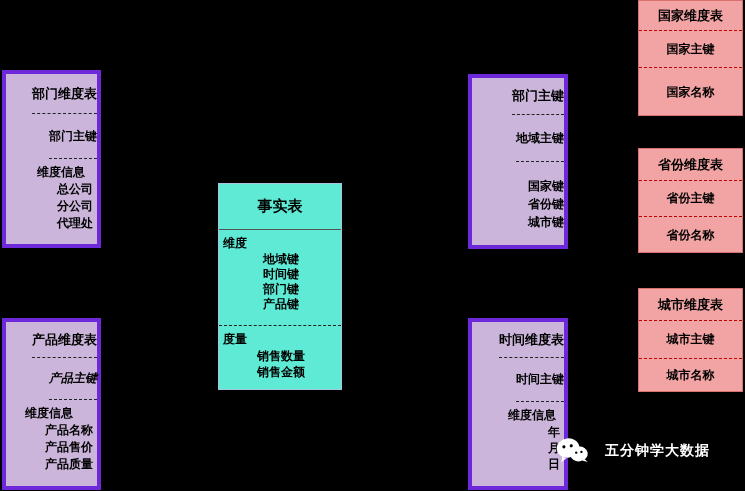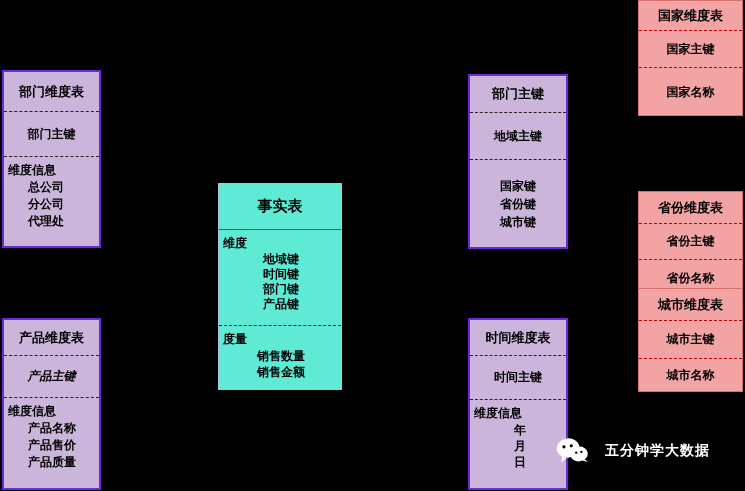--- a/index.html
+++ b/index.html
@@ -8,21 +8,21 @@
     position: relative;
     width: 745px;
     height: 491px;
     background: #000000;
     font-family: "Liberation Sans", "DejaVu Sans", sans-serif;
     font-weight: bold;
     color: #000;
     overflow: hidden;
   }
   .box { position: absolute; display: flex; flex-direction: column; font-size: 12px; }
-  .purple { background: #cbb5da; border: 2px solid #6d28d9; }
+  .purple { background: #cbb5da; border: 4px solid #6d28d9; align-items: flex-end; }
   .blue   { background: #5eead4; border: 1px solid #a8c4de; }
   .pink   { background: #f2a3a3; border: 1px solid #d97070; }
 
   .sec { display: flex; align-items: center; justify-content: center; text-align: center; }
   .sep-dash { border-bottom: 1px dashed #222; }
   .pink .sep-dash { border-bottom: 1px dashed #c00000; }
   .sep-solid { border-bottom: 1px solid #555; }
 
   .hdr { font-size: 13px; }
   .hdr-big { font-size: 15px; }
@@ -114,21 +114,21 @@
   </div>
 
   <div class="box pink" style="left:638px; top:0px; width:105px; height:116px;">
     <div class="sec sep-dash hdr" style="height:30px;">国家维度表</div>
     <div class="sec sep-dash" style="height:37px;">国家主键</div>
     <div class="center-col">
       <div>国家名称</div>
     </div>
   </div>
 
-  <div class="box pink" style="left:638px; top:148px; width:105px; height:105px;margin-top:43px;">
+  <div class="box pink" style="left:638px; top:148px; width:105px; height:105px;">
     <div class="sec sep-dash hdr" style="height:32px;">省份维度表</div>
     <div class="sec sep-dash" style="height:36px;">省份主键</div>
     <div class="center-col">
       <div>省份名称</div>
     </div>
   </div>
 
   <div class="box pink" style="left:638px; top:288px; width:105px; height:104px;">
     <div class="sec sep-dash hdr" style="height:32px;">城市维度表</div>
     <div class="sec sep-dash" style="height:38px;">城市主键</div>

